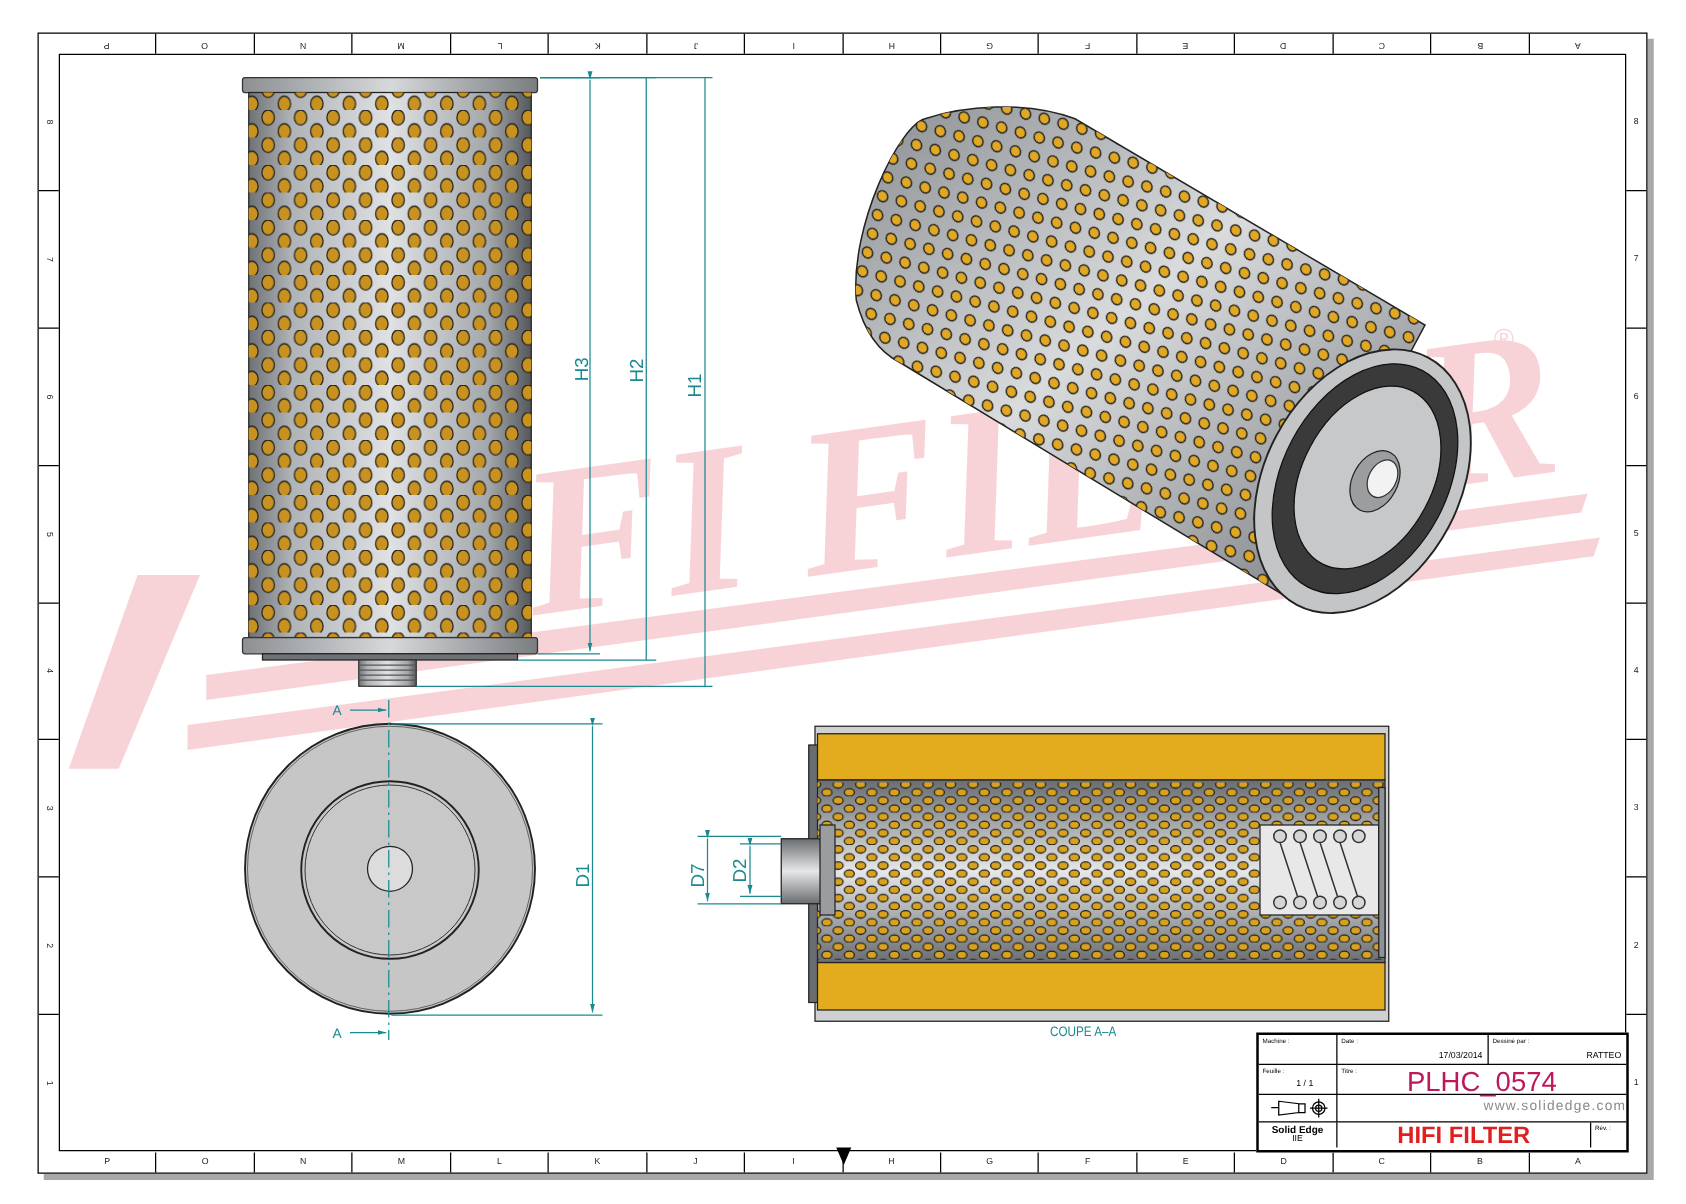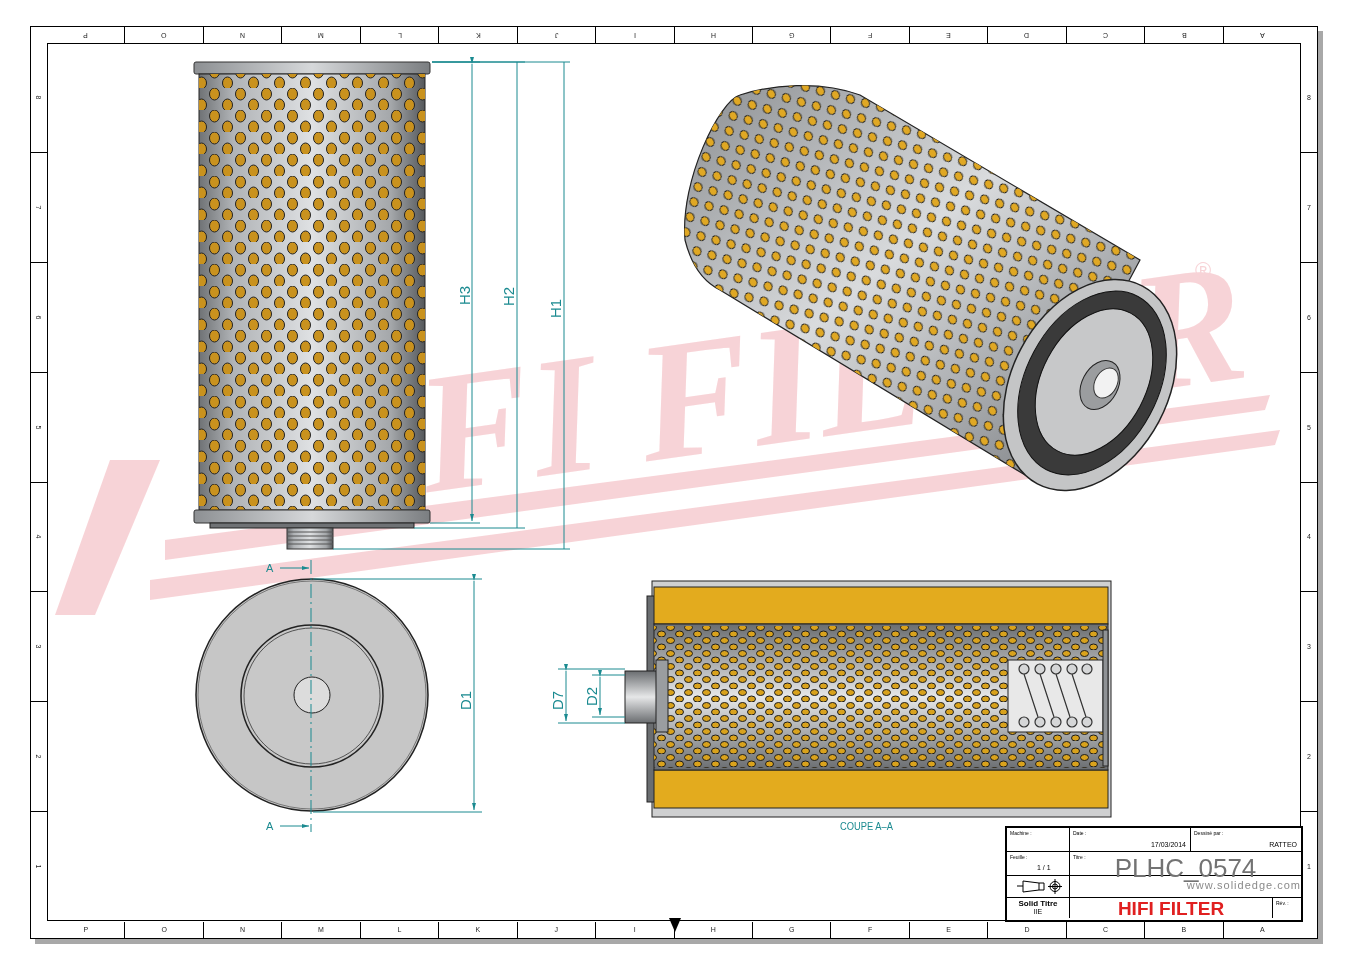--- a/index.html
+++ b/index.html
@@ -18,21 +18,21 @@
   .zone-right{right:0;}
   .zone-left span,.zone-right span{flex:1;border-top:1px solid #000;font-size:7px;display:flex;align-items:center;justify-content:center;color:#222;}
   .zone-left span:first-child,.zone-right span:first-child{border-top:none;}
   .zone-left span i{display:inline-block;transform:rotate(90deg);font-style:normal;}
   .centermark{position:absolute;left:638px;top:891px;width:0;height:0;border-left:6px solid transparent;border-right:6px solid transparent;border-top:14px solid #000;}
   svg.draw{position:absolute;left:0;top:0;}
   .tb{position:absolute;left:1005px;top:826px;width:294px;height:92px;border:2px solid #000;background:#fff;}
   .tb .c{position:absolute;border-right:1px solid #000;border-bottom:1px solid #000;box-sizing:border-box;}
   .tb .lab{position:absolute;left:3px;top:2px;font-size:5px;color:#000;}
   .tb .val{position:absolute;font-size:7px;color:#000;}
-  .title-big{position:absolute;left:0;right:0;top:1px;text-align:center;font-size:26px;color:#737373;}
+  .title-big{position:absolute;left:0;right:0;top:1px;text-align:center;font-size:22px;color:#be185d;}
   .brand{position:absolute;left:0;right:0;top:2px;text-align:center;font-size:19px;font-weight:bold;color:#e02020;}
   .web{position:absolute;left:0;right:0;top:3px;text-align:right;font-size:11px;color:#8a8a8a;letter-spacing:1px;}
   .se{position:absolute;left:0;right:0;text-align:center;font-size:8px;font-weight:bold;}
   .dimlab{font-family:"Liberation Sans",sans-serif;fill:#1a8a90;font-size:15px;}
   .sectlab{position:absolute;left:840px;top:820px;font-size:11px;color:#1a8a90;letter-spacing:0px;transform:scaleX(0.85);transform-origin:left;}
 </style>
 </head>
 <body>
 
 <div class="sheet">
@@ -284,21 +284,21 @@
       <path d="M10,10 H16 M16,5 L32,7 L32,14 L16,16 Z M32,7 H37 V14 H32" fill="none" stroke="#000" stroke-width="1"></path>
       <circle cx="48" cy="10.5" r="5" fill="none" stroke="#000"></circle>
       <circle cx="48" cy="10.5" r="2.5" fill="none" stroke="#000"></circle>
       <path d="M41,10.5 H55 M48,3 V18" stroke="#000"></path>
     </svg>
   </div>
   <div class="c" style="left:63px;top:48px;width:231px;height:22px;border-right:none;">
     <div class="web">www.solidedge.com</div>
   </div>
   <div class="c" style="left:0;top:70px;width:63px;height:20px;border-bottom:none;">
-    <div class="se" style="top:1px;">Solid Titre</div>
+    <div class="se" style="top:1px;">Solid Edge</div>
     <div class="se" style="top:10px;font-weight:normal;font-size:7px;">IIE</div>
   </div>
   <div class="c" style="left:63px;top:70px;width:203px;height:20px;border-bottom:none;">
     <div class="brand" style="top:0;">HIFI FILTER</div>
   </div>
   <div class="c" style="left:266px;top:70px;width:28px;height:20px;border-right:none;border-bottom:none;">
     <span class="lab">Rév. :</span>
   </div>
 </div>
 

